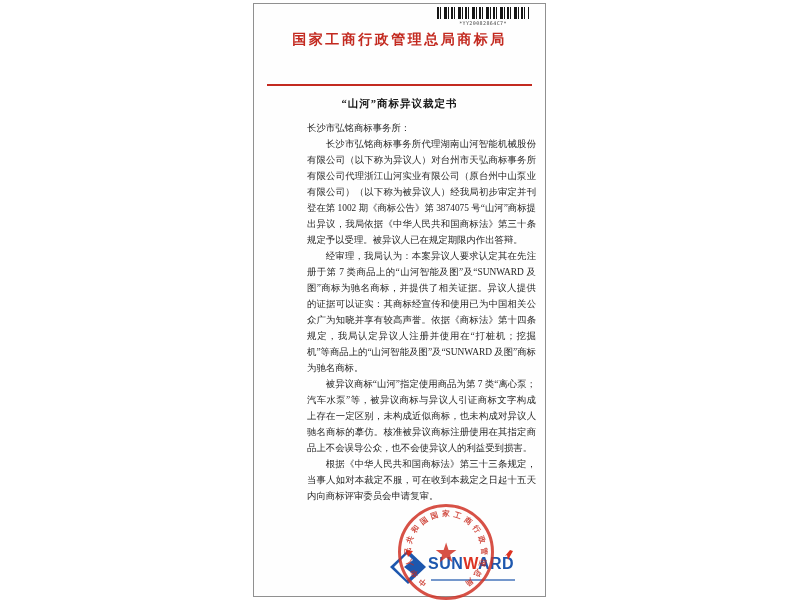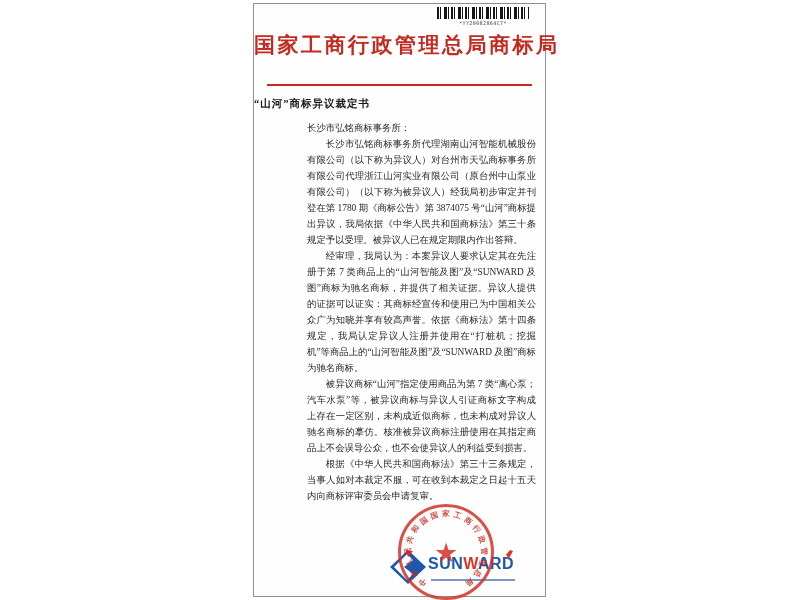--- a/index.html
+++ b/index.html
@@ -22,31 +22,31 @@
         #151515 7px 10px,#fff 10px 11px,
         #151515 11px 12px,#fff 12px 14px);
   }
   .barcode-caption{
     font-family:"DejaVu Sans Mono","Liberation Mono",monospace;
     font-size:5px;letter-spacing:.4px;color:#444;margin-top:0.5px;
   }
   
   .issuer{
     position:absolute;top:27px;left:0;width:100%;text-align:center;
-    color:#c32a20;font-size:21px;font-weight:bold;letter-spacing:2.5px;white-space:nowrap;
+    color:#c32a20;font-size:14px;font-weight:bold;letter-spacing:2.5px;white-space:nowrap;
   }
   .doc-number{
     position:absolute;top:64px;left:0;width:100%;text-align:center;
     color:#1c1c1c;font-size:9.5px;font-weight:bold;letter-spacing:.5px;
   }
   .red-rule{
     position:absolute;top:80px;left:13px;right:13px;height:2px;background:#c32a20;
   }
   .doc-title{
-    position:absolute;top:93px;left:0;width:100%;
+    position:absolute;top:93px;left:0;width:100%;text-align:center;
     color:#161616;font-size:10.5px;font-weight:bold;letter-spacing:1px;
   }
   
   .body-text{
     position:absolute;top:116px;left:9px;right:9px;
     color:#262626;font-size:9.4px;line-height:16px;
     text-align:justify;word-break:break-all;margin-left:44px;
   }
   .body-text p{margin:0;text-indent:2em;}
   .body-text p.addressee{text-indent:0;}
@@ -98,21 +98,21 @@
 
   <div class="issuer">国家工商行政管理总局商标局</div>
 
 
   <div class="red-rule"></div>
 
   <div class="doc-title">“山河”商标异议裁定书</div>
 
   <div class="body-text">
     <p class="addressee">长沙市弘铭商标事务所：</p>
-    <p>长沙市弘铭商标事务所代理湖南山河智能机械股份有限公司（以下称为异议人）对台州市天弘商标事务所有限公司代理浙江山河实业有限公司（原台州中山泵业有限公司）（以下称为被异议人）经我局初步审定并刊登在第 1780 期《商标公告》第 3874075 号“山河”商标提出异议，我局依据《中华人民共和国商标法》第三十条规定予以受理。被异议人已在规定期限内作出答辩。</p>
+    <p>长沙市弘铭商标事务所代理湖南山河智能机械股份有限公司（以下称为异议人）对台州市天弘商标事务所有限公司代理浙江山河实业有限公司（原台州中山泵业有限公司）（以下称为被异议人）经我局初步审定并刊登在第 1002 期《商标公告》第 3874075 号“山河”商标提出异议，我局依据《中华人民共和国商标法》第三十条规定予以受理。被异议人已在规定期限内作出答辩。</p>
     <p>经审理，我局认为：本案异议人要求认定其在先注册于第 7 类商品上的“山河智能及图”及“SUNWARD 及图”商标为驰名商标，并提供了相关证据。异议人提供的证据可以证实：其商标经宣传和使用已为中国相关公众广为知晓并享有较高声誉。依据《商标法》第十四条规定，我局认定异议人注册并使用在“打桩机；挖掘机”等商品上的“山河智能及图”及“SUNWARD 及图”商标为驰名商标。</p>
     <p>被异议商标“山河”指定使用商品为第 7 类“离心泵；汽车水泵”等，被异议商标与异议人引证商标文字构成上存在一定区别，未构成近似商标，也未构成对异议人驰名商标的摹仿。核准被异议商标注册使用在其指定商品上不会误导公众，也不会使异议人的利益受到损害。</p>
     <p>根据《中华人民共和国商标法》第三十三条规定，当事人如对本裁定不服，可在收到本裁定之日起十五天内向商标评审委员会申请复审。</p>
   </div>
 
   <div class="logo-area">
     <svg class="logo-mark" viewBox="0 0 36 34" xmlns="http://www.w3.org/2000/svg">
       <polygon points="18,0 36,17 18,34 0,17" fill="#1d57ae"></polygon>
       <path d="M4,17 L17,4 L23,10 L14,17 L23,24 L17,30 Z" fill="#ffffff"></path>
       <polygon points="16,0 23,1 18,7" fill="#dd3322"></polygon>

